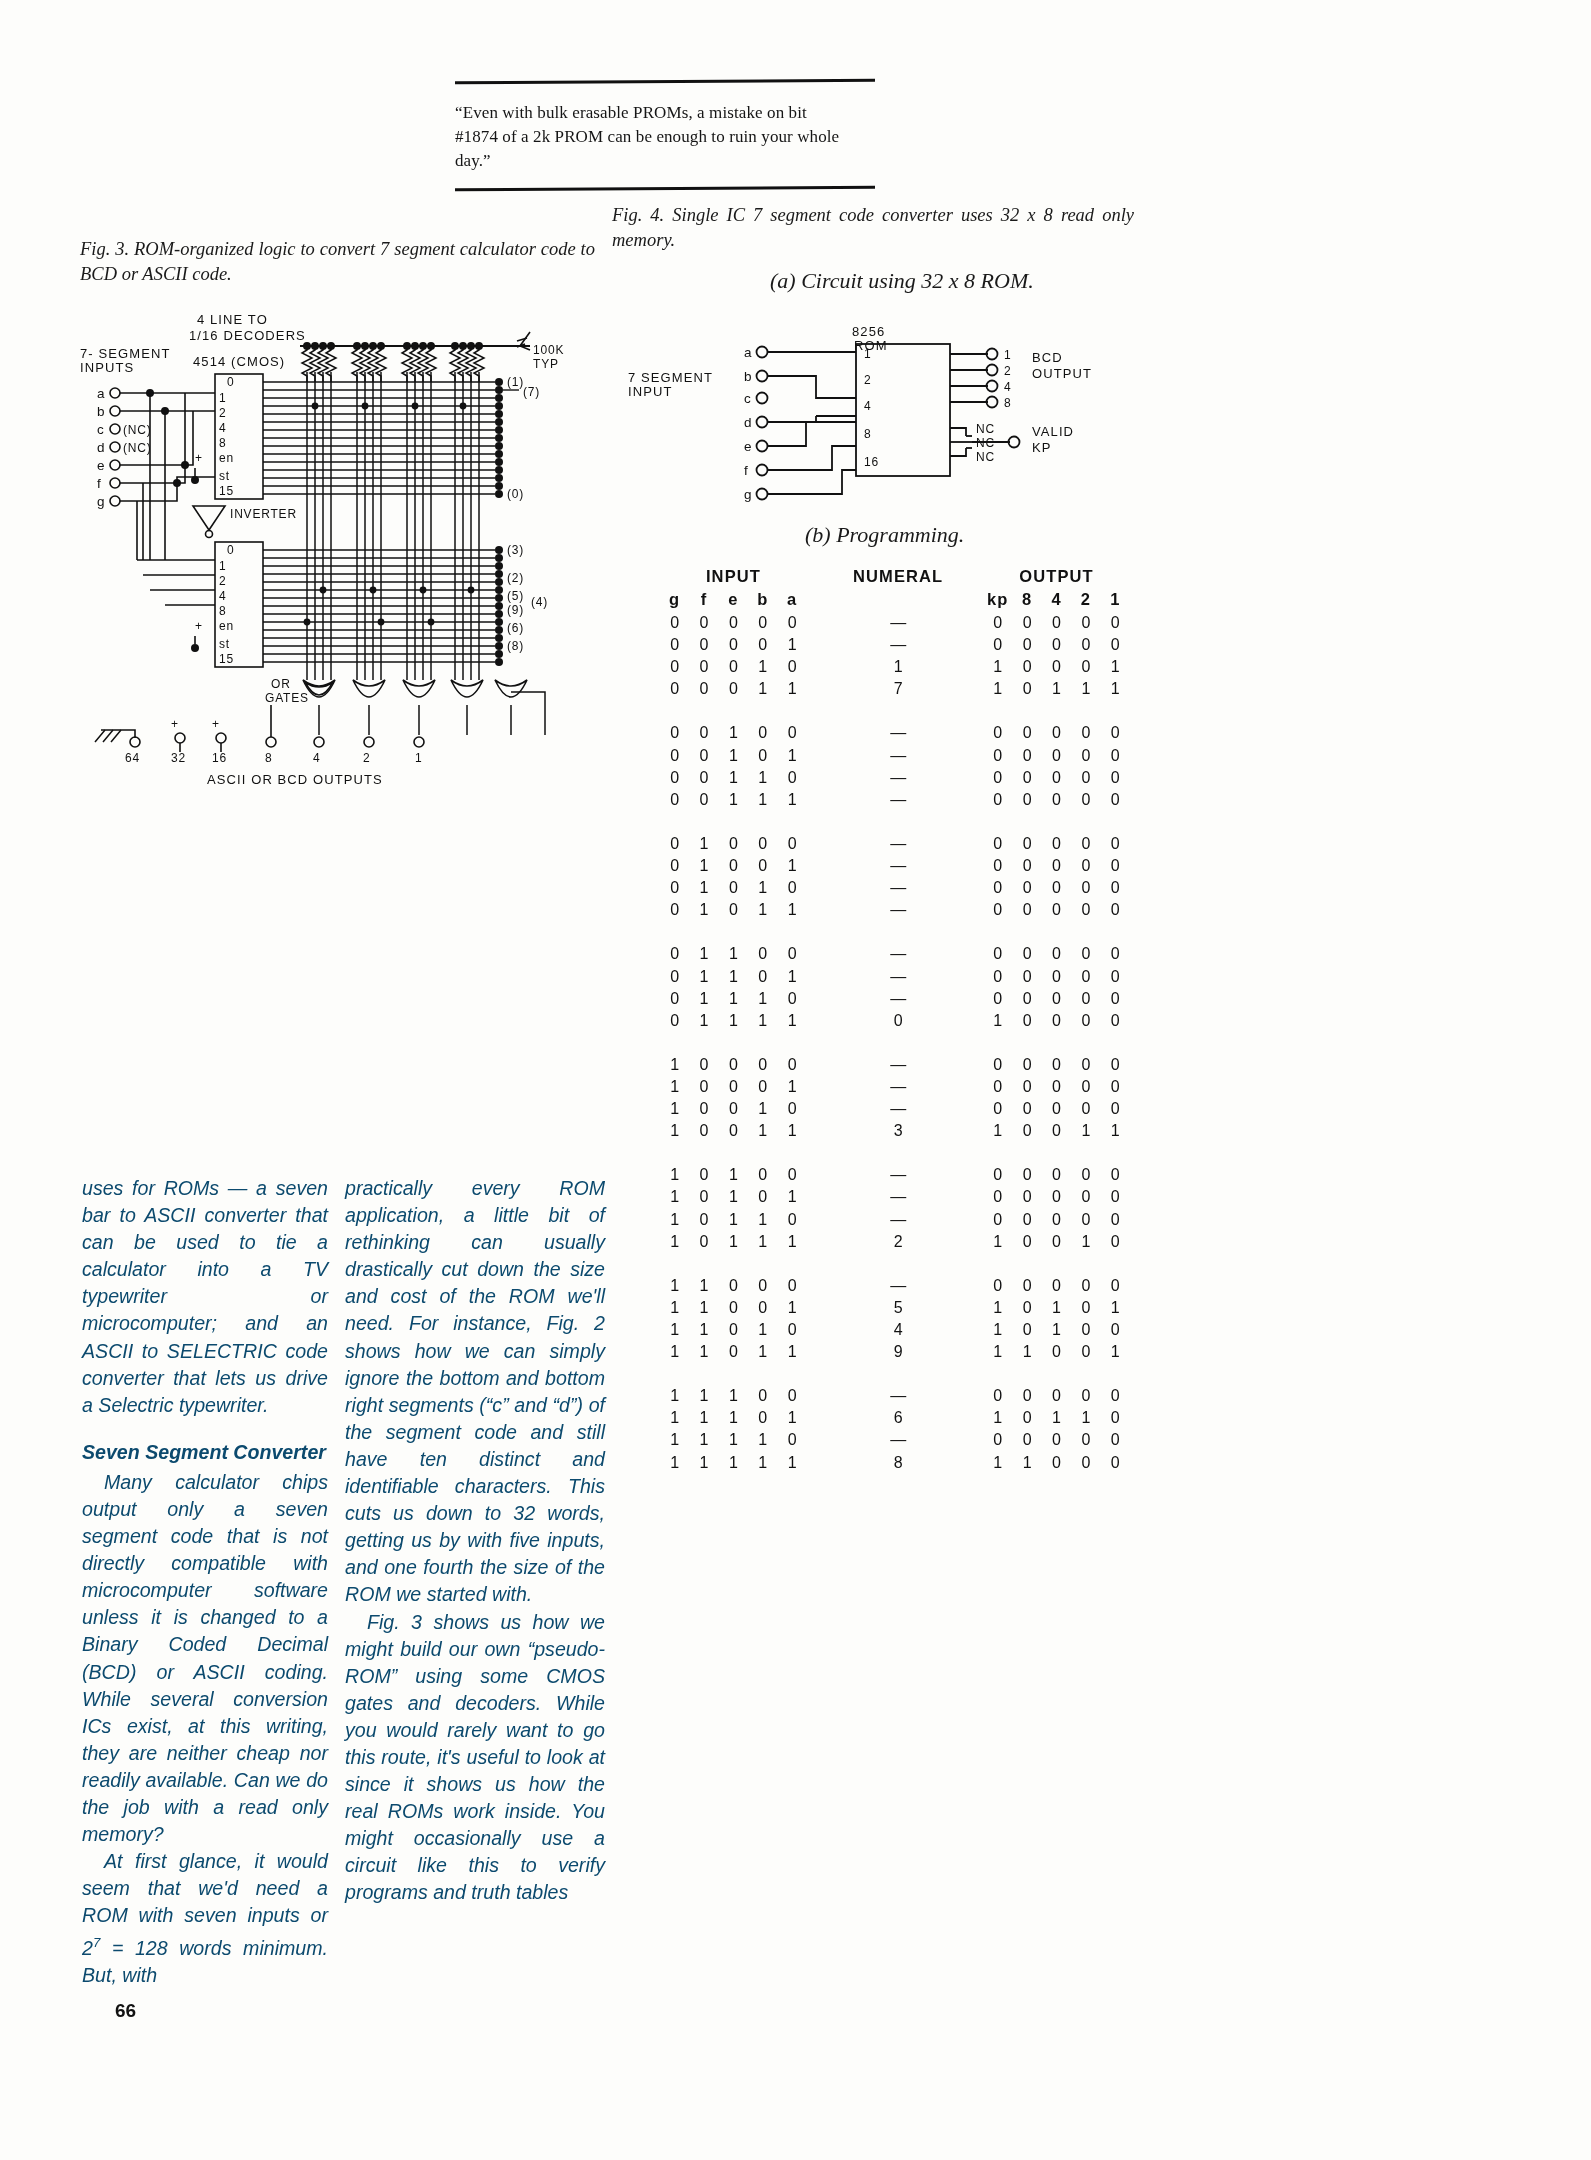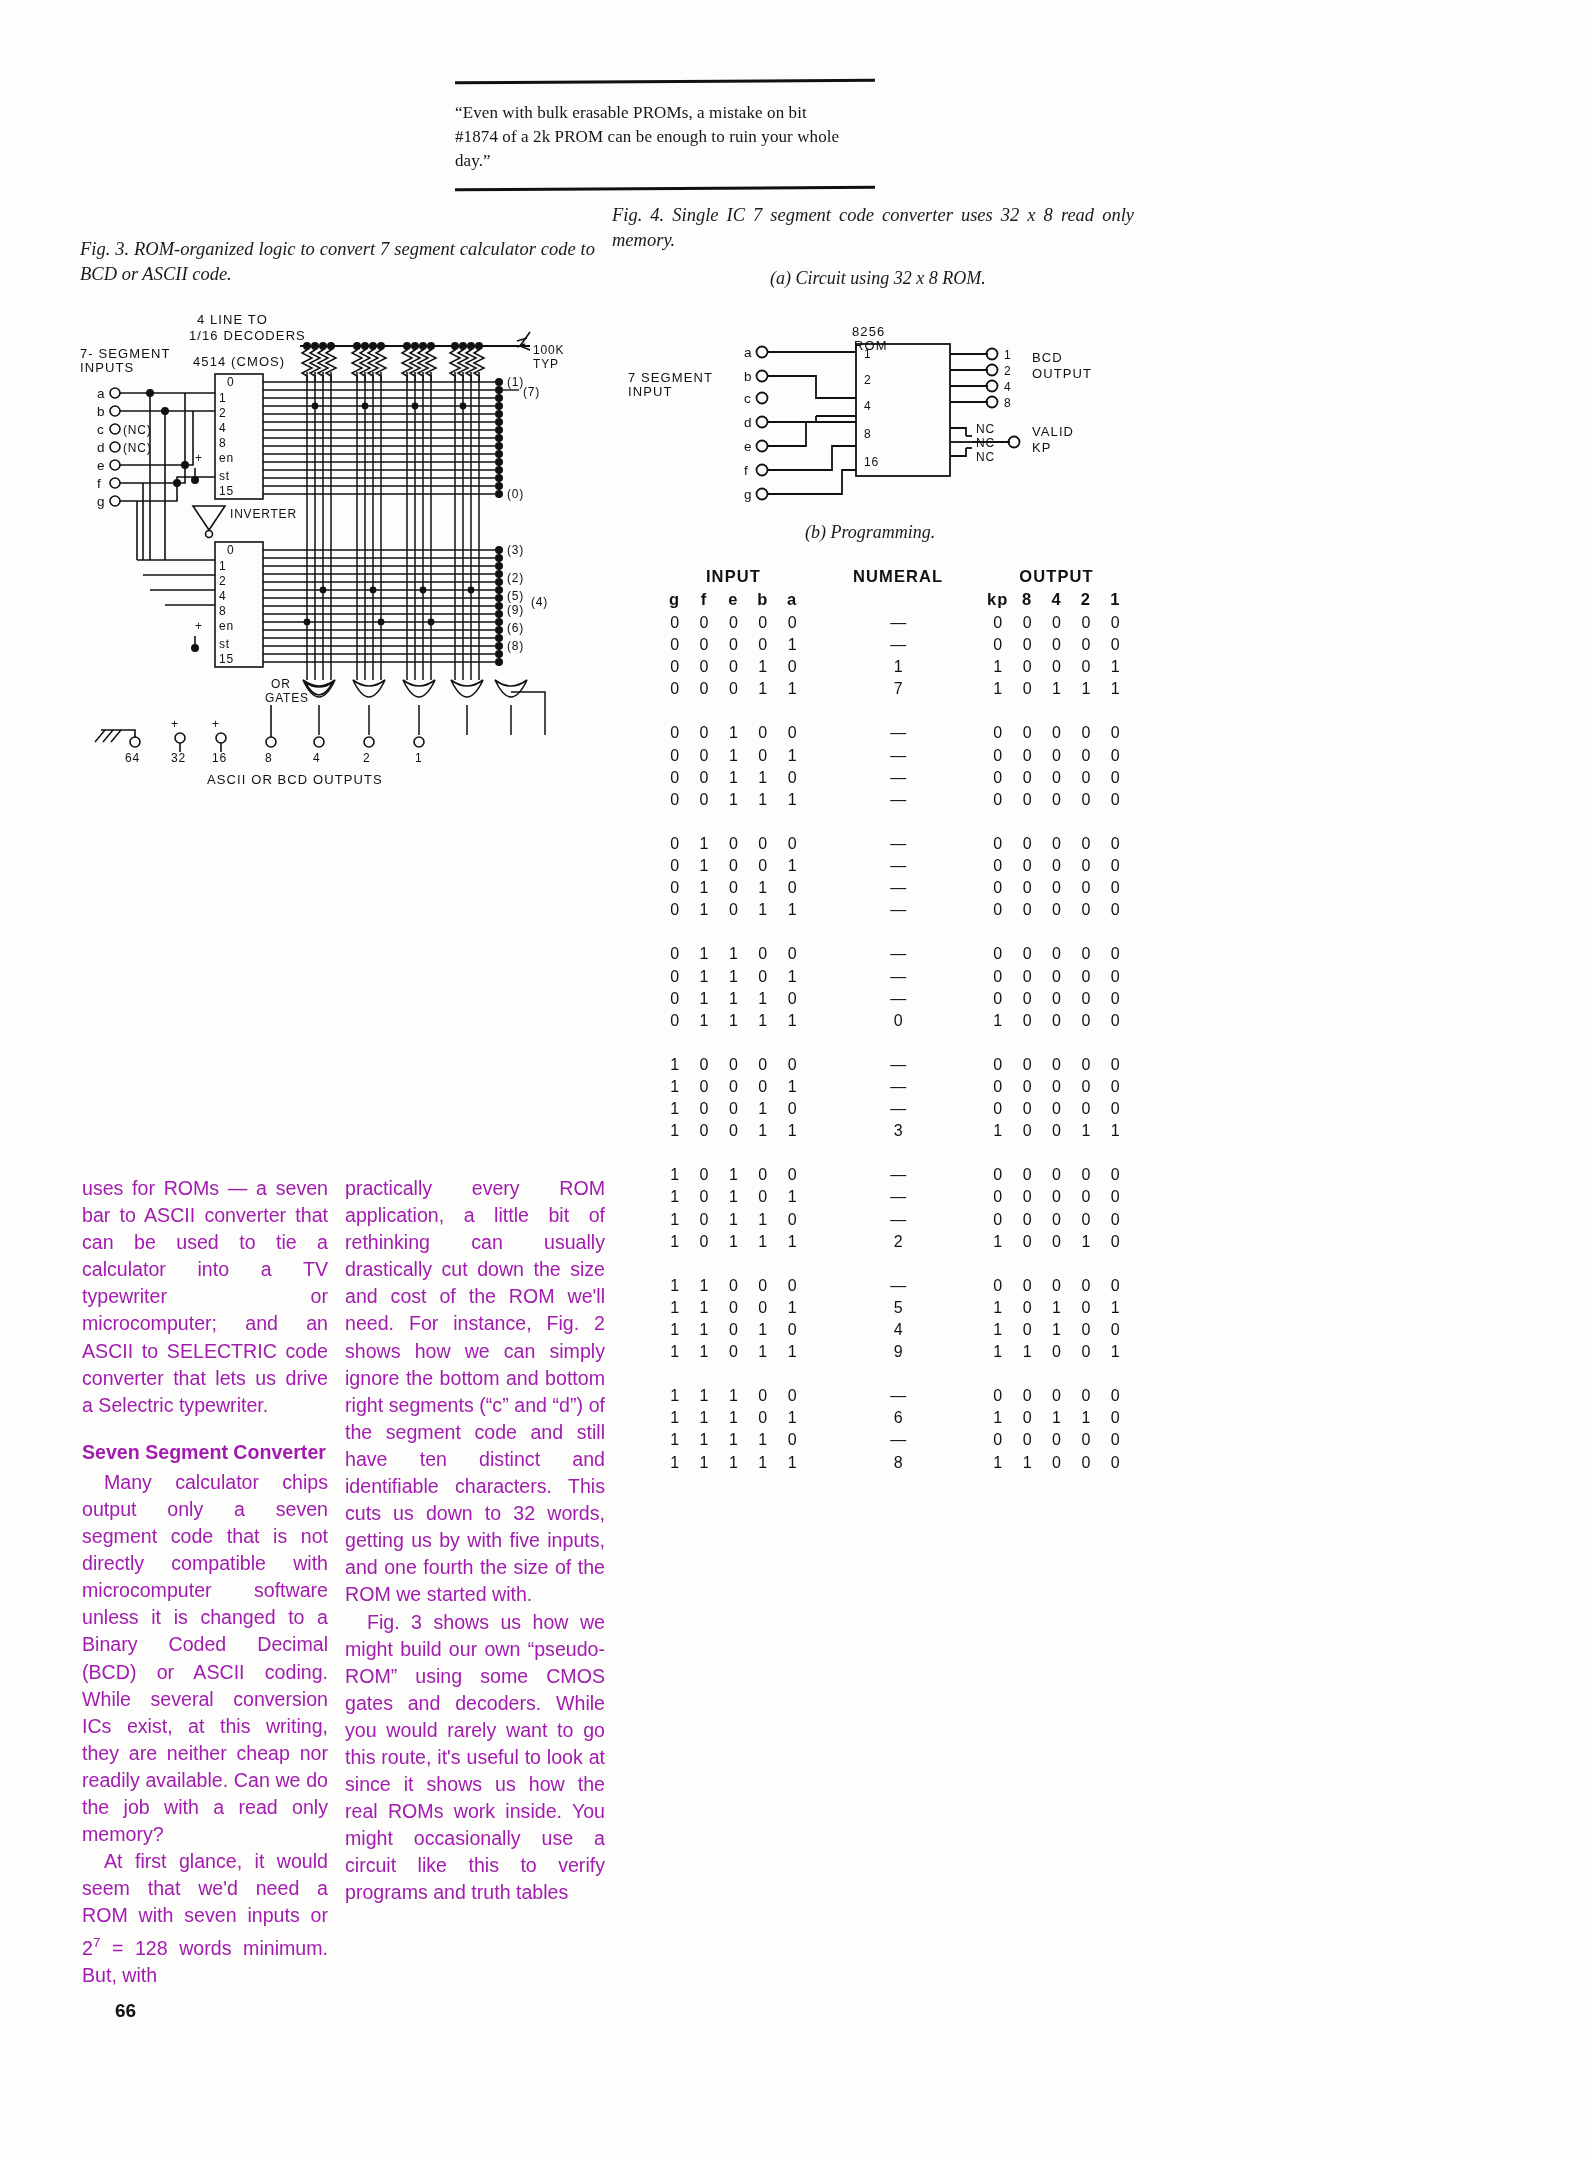--- a/index.html
+++ b/index.html
@@ -36,21 +36,21 @@
     line-height:1.34;
     color:#1a1a1a;
     text-align:justify;
   }
   #cap3{left:80px;top:205px;width:515px;margin-top:32px;}
   #cap4{left:612px;top:203px;width:522px;}
   .sub-cap{
     position:absolute;
     font-family:"Liberation Serif", serif;
     font-style:italic;
-    font-size:18px;color:#1a1a1a;
+    font-size:22px;color:#1a1a1a;
   }
   #subcap-a{left:770px;top:268px;}
   #subcap-b{left:805px;top:522px;}
 
   
   #fig3{position:absolute;left:75px;top:310px;width:520px;height:500px;}
   #fig3 svg{display:block;}
 
   
   #fig4{position:absolute;left:620px;top:320px;width:520px;height:200px;}
@@ -70,21 +70,22 @@
   .gapcol{width:36px;}
   .gapcol2{width:30px;}
 
   
   .bodycol{
     position:absolute;
     font-family:"Liberation Sans", sans-serif;
     font-size:19.6px;
     line-height:27.1px;
     text-align:justify;
-    color:#a21caf;
+    color:#0c4a6e;
+    font-style:italic;
   }
   #col1{left:82px;top:1175px;width:246px;}
   #col2{left:345px;top:1175px;width:260px;}
   .bodycol p{margin:0;text-indent:0;}
   .bodycol p.ind{text-indent:22px;}
   .bodycol h3{
     font-size:19.6px;font-weight:bold;margin:20px 0 4px 0;line-height:26px;
     text-align:left;
   }
   sup{font-size:.68em;vertical-align:super;}

